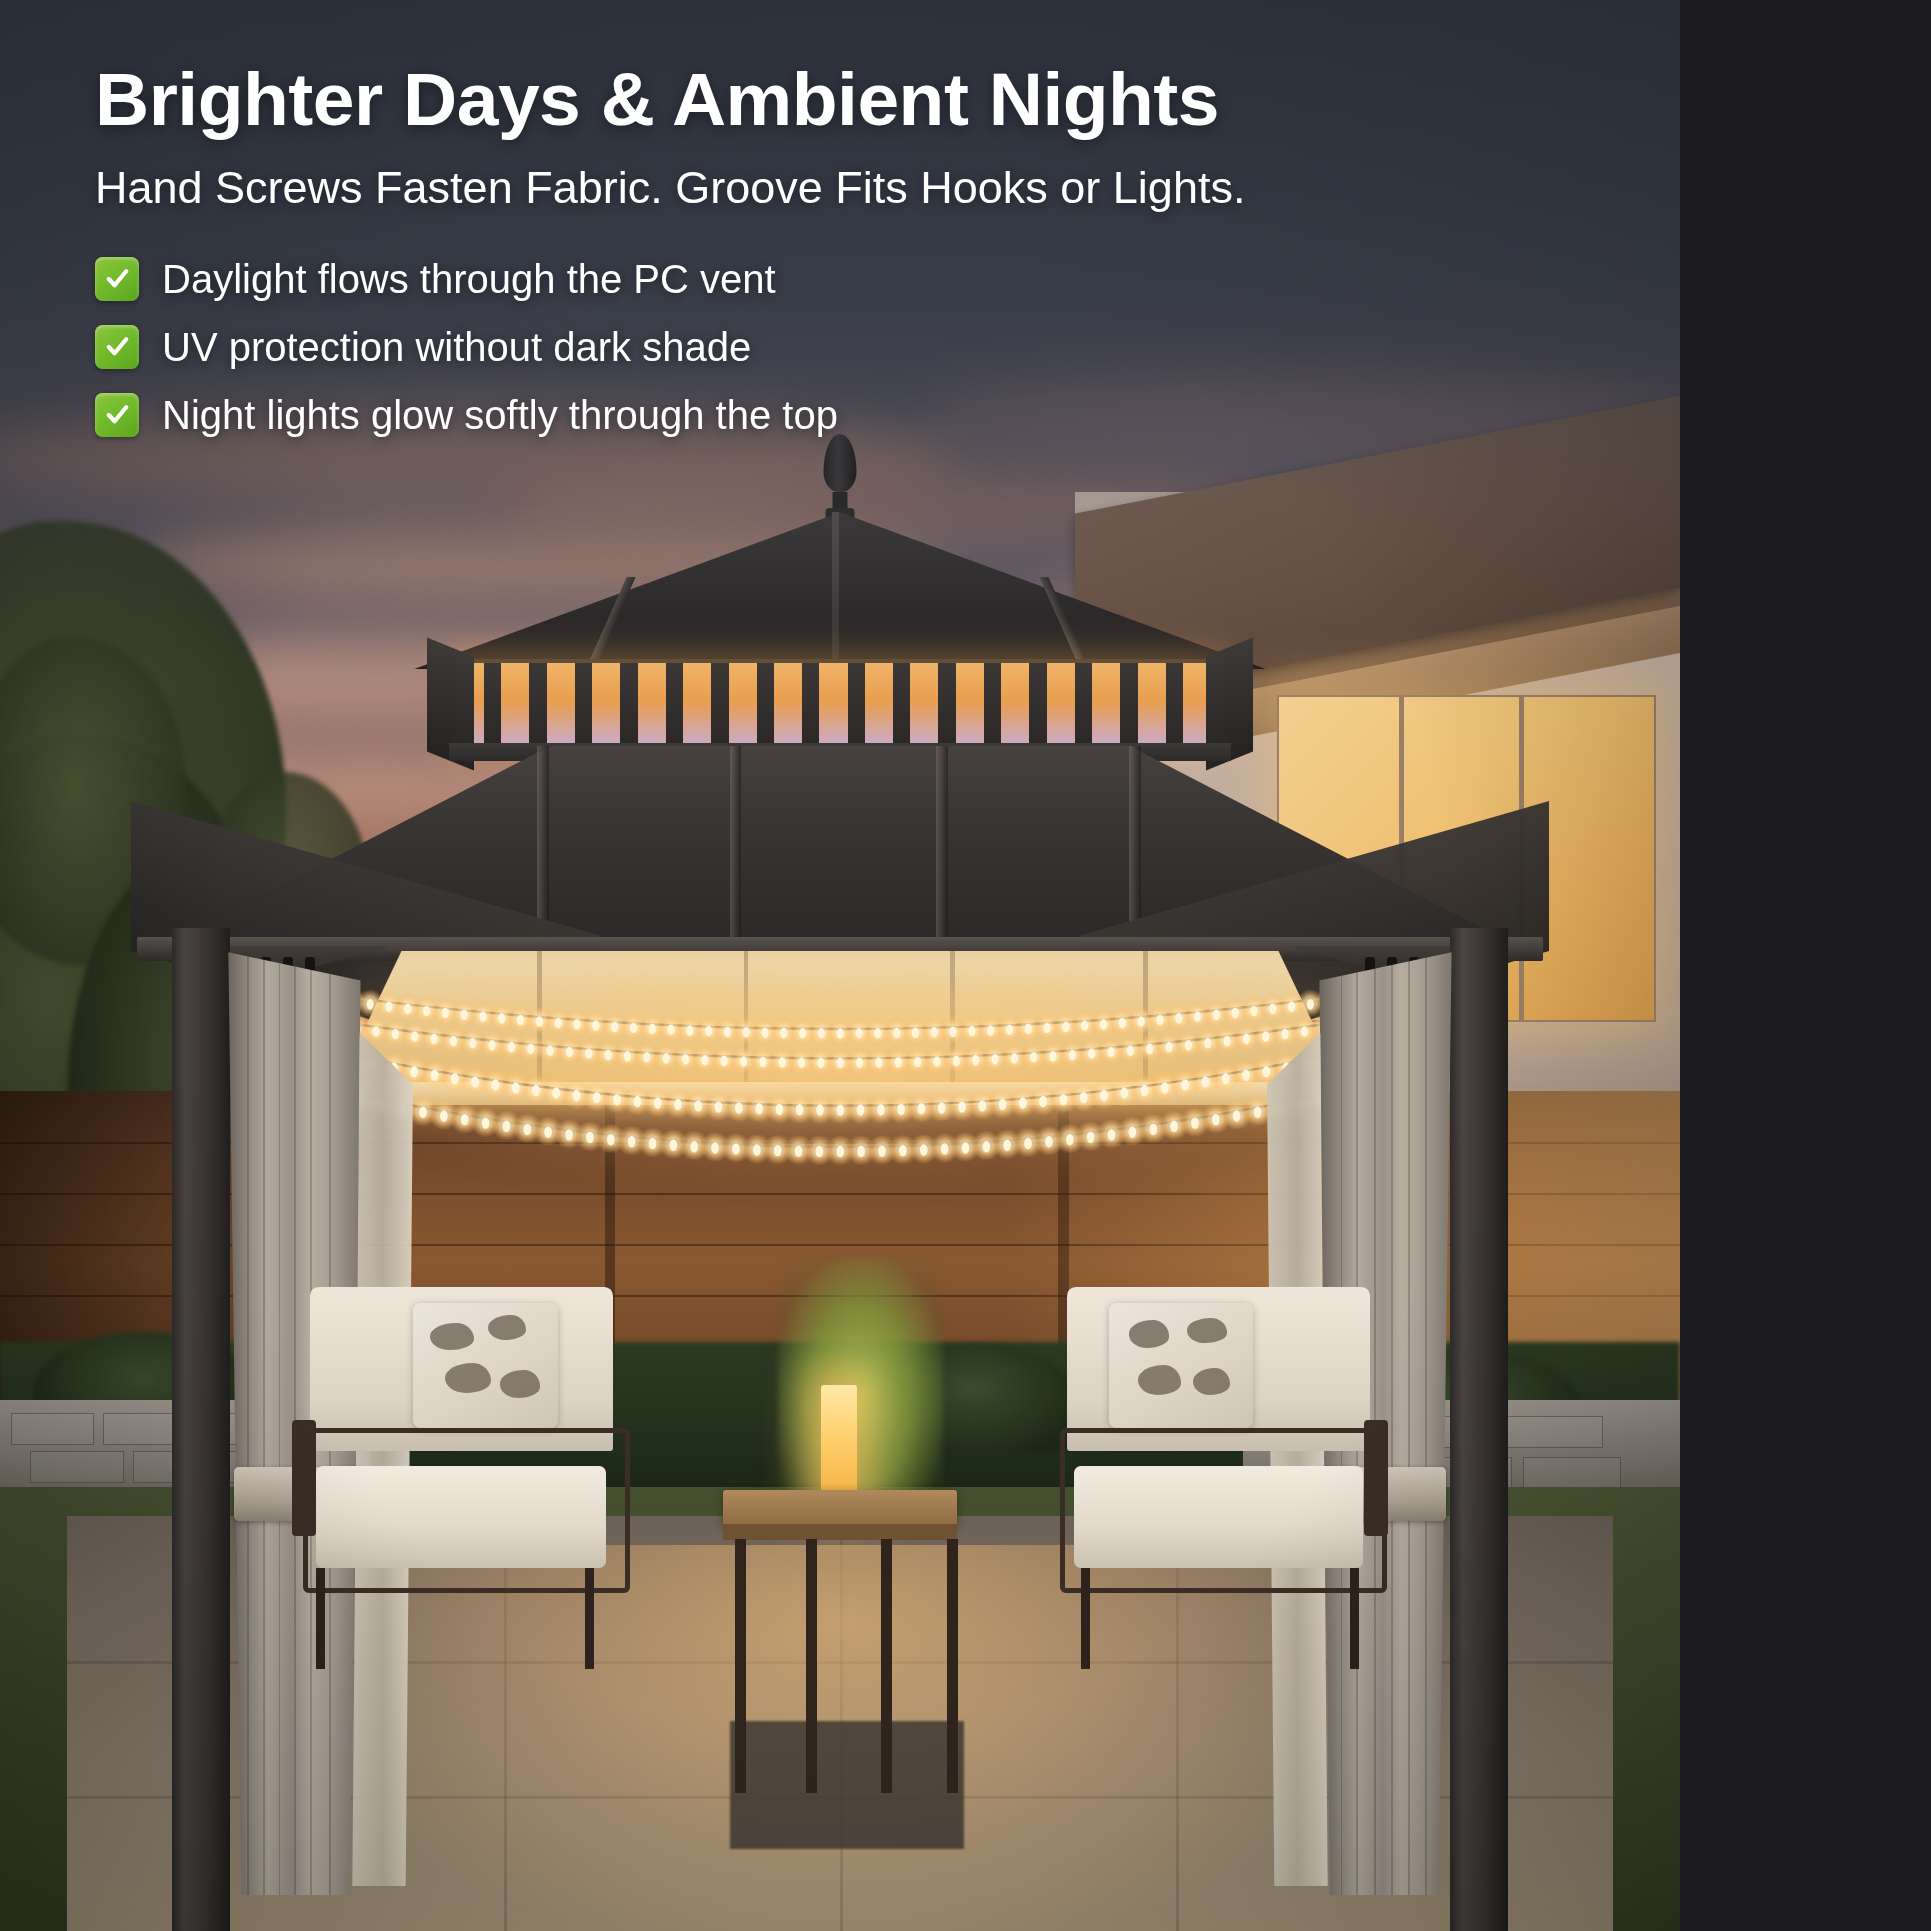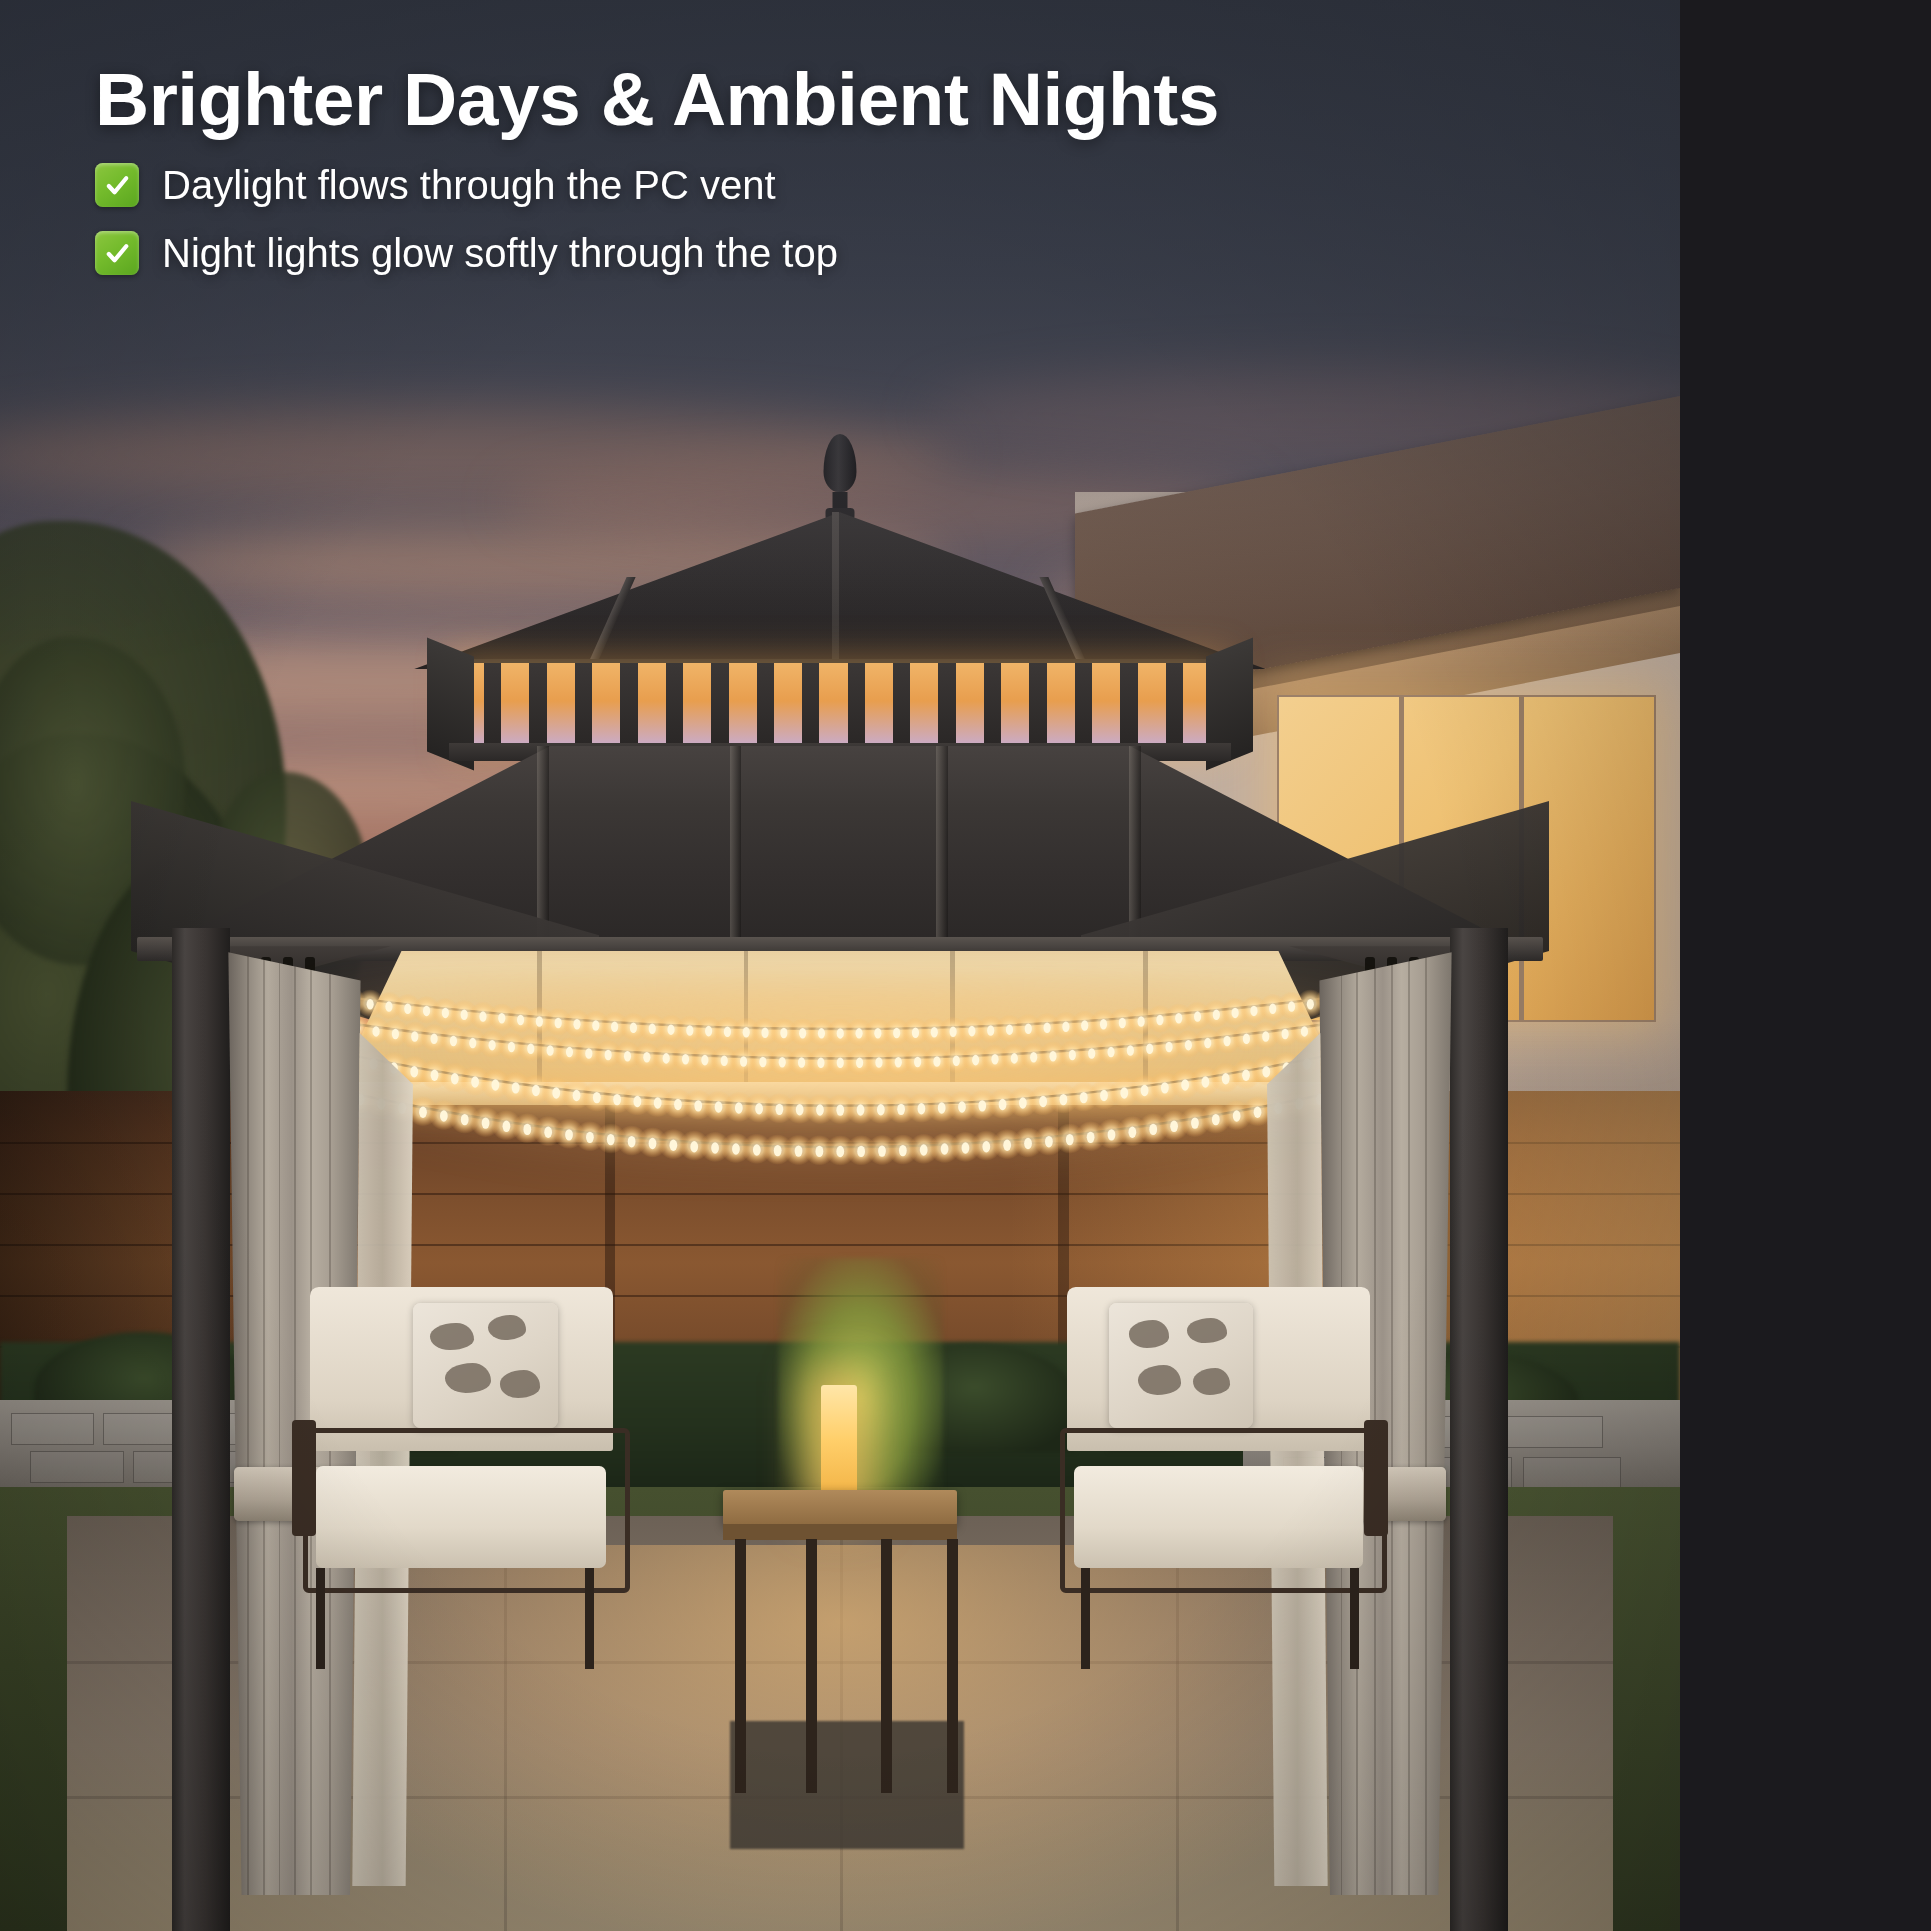--- a/index.html
+++ b/index.html
@@ -886,33 +886,42 @@
     <div class="table-leg" style="left:47.5%"></div>
     <div class="table-leg" style="left:53.0%"></div>
     <div class="table-leg" style="left:57.8%"></div>
   </div>
 
   <div class="vignette"></div>
 
   <div class="scrim"></div>
   <div class="overlay">
     <h1 class="headline">Brighter Days &amp; Ambient Nights</h1>
+    <p class="subhead">Hand Screws Fasten Fabric. Groove Fits Hooks or Lights.</p>
     <ul class="bullets">
       <li class="bullet">
         <span class="chk">
           <svg width="29" height="29" viewBox="0 0 30 30">
               <path d="M6 15.5 L12 22 L24 7.5" stroke="#ffffff" stroke-width="4.4" fill="none" stroke-linecap="round" stroke-linejoin="round"></path>
             </svg>
         </span>
         <span class="bullet-text">Daylight flows through the PC vent</span>
       </li>
       <li class="bullet">
         <span class="chk">
           <svg width="29" height="29" viewBox="0 0 30 30">
               <path d="M6 15.5 L12 22 L24 7.5" stroke="#ffffff" stroke-width="4.4" fill="none" stroke-linecap="round" stroke-linejoin="round"></path>
             </svg>
         </span>
+        <span class="bullet-text">UV protection without dark shade</span>
+      </li>
+      <li class="bullet">
+        <span class="chk">
+          <svg width="29" height="29" viewBox="0 0 30 30">
+              <path d="M6 15.5 L12 22 L24 7.5" stroke="#ffffff" stroke-width="4.4" fill="none" stroke-linecap="round" stroke-linejoin="round"></path>
+            </svg>
+        </span>
         <span class="bullet-text">Night lights glow softly through the top</span>
       </li>
     </ul>
   </div>
 </div>
 
 
 </body></html>

